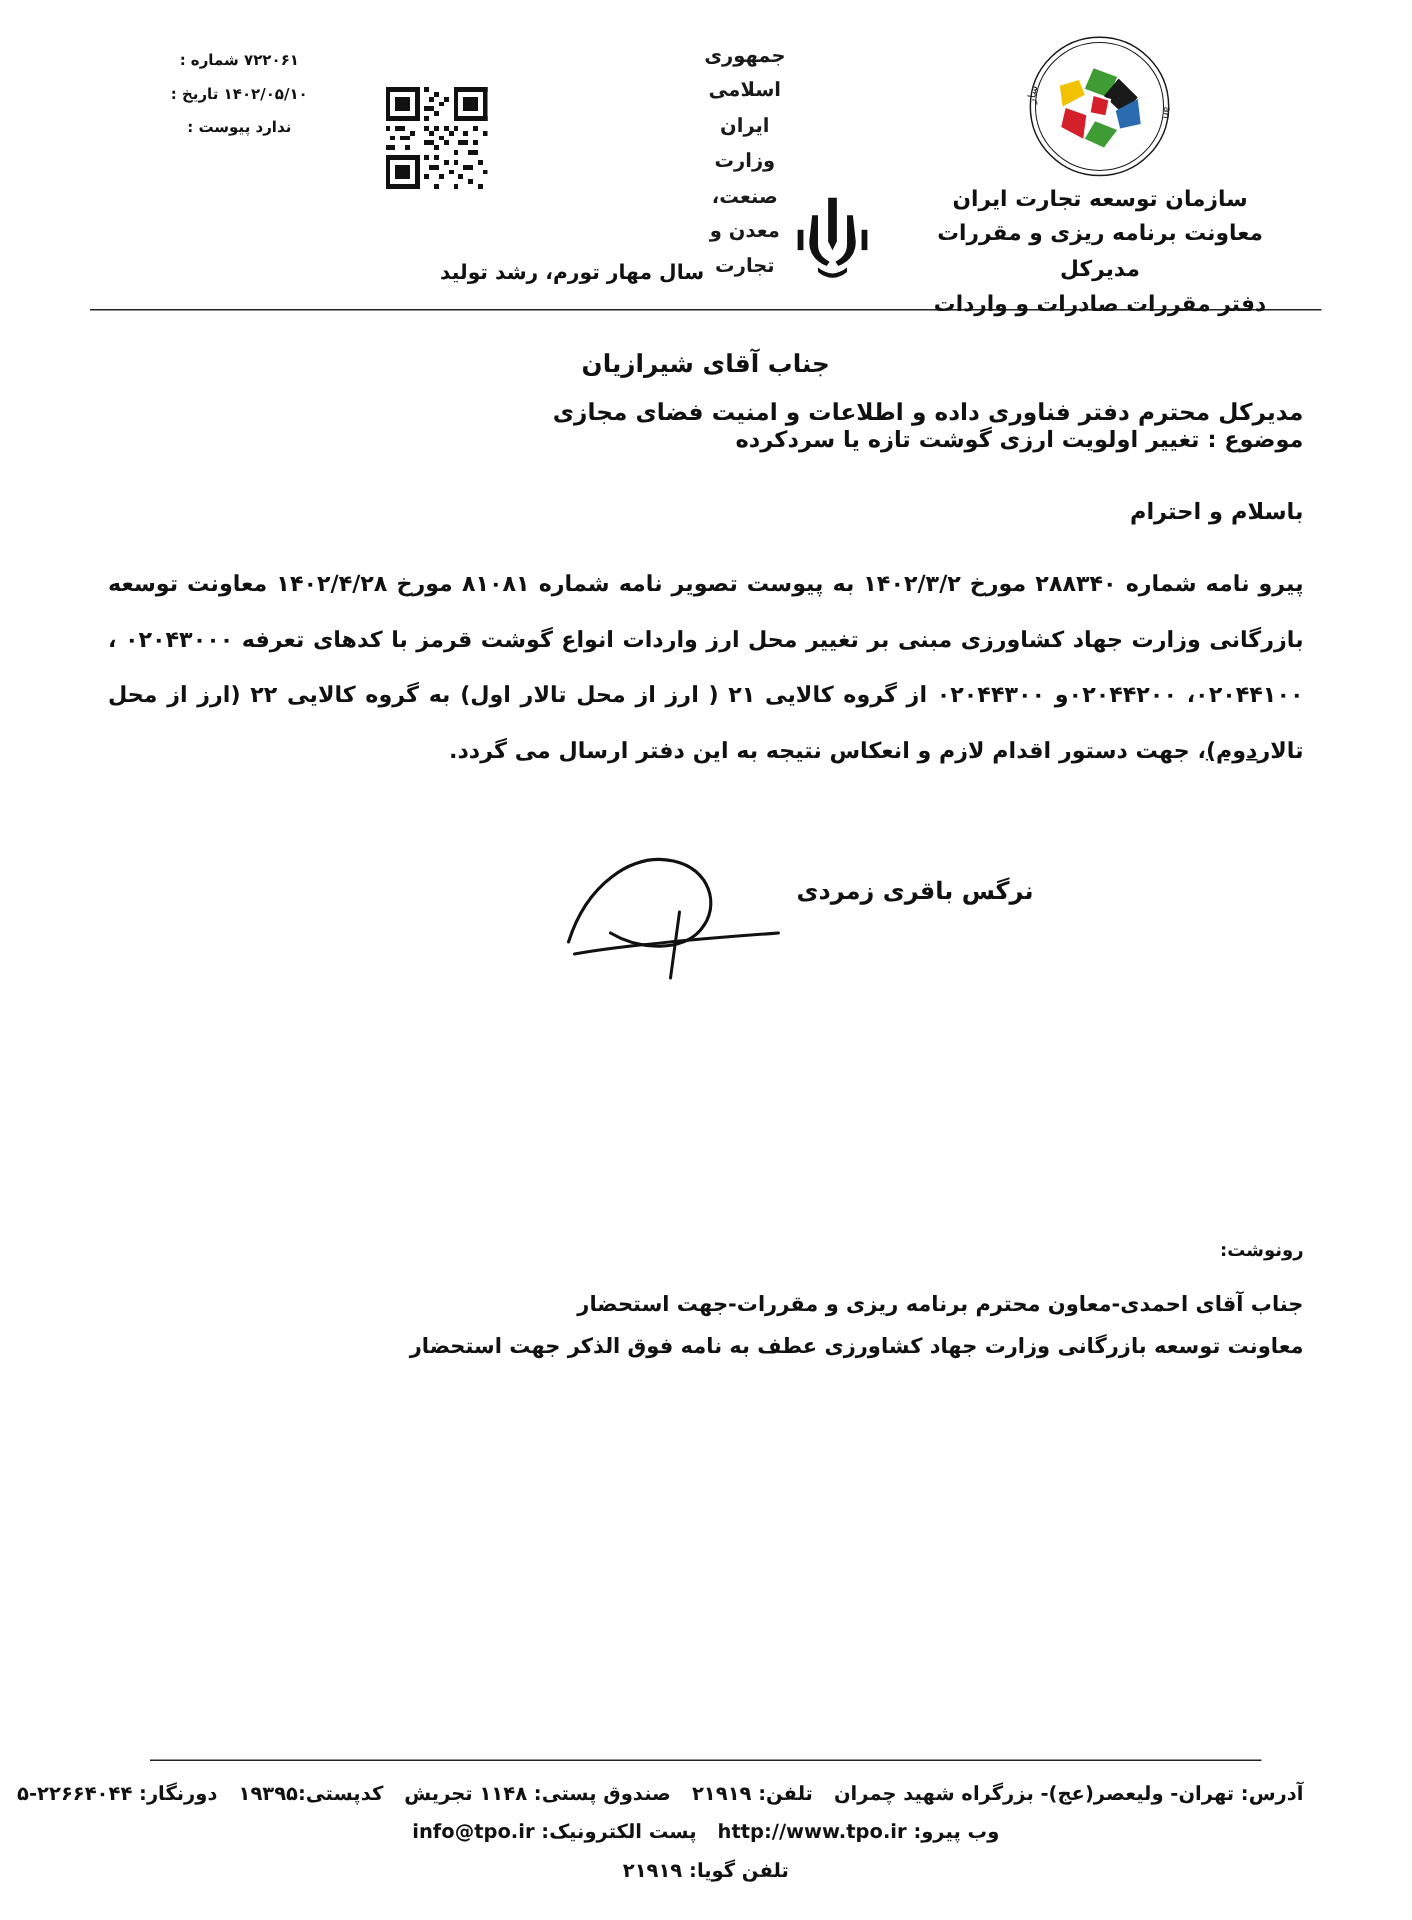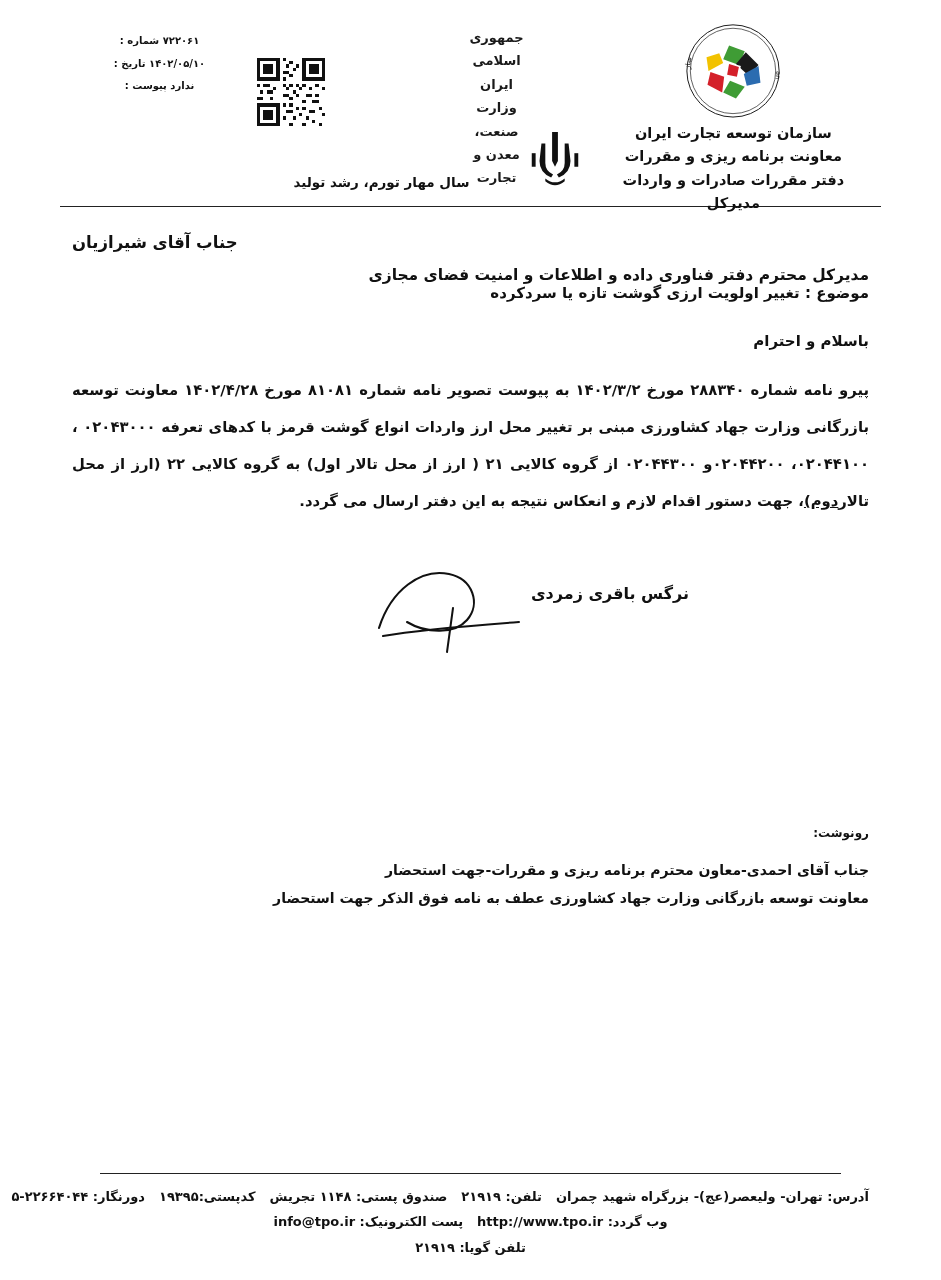--- a/index.html
+++ b/index.html
@@ -125,21 +125,21 @@
   }
 
   
   .content {
     padding: 26px 72px 0 72px;
     box-sizing: border-box;
   }
   .addressee {
     font-size: 16.5px;
     font-weight: bold;
-    text-align: left;
+    text-align: center;
     margin-bottom: 14px;
   }
   .addressee-role {
     font-size: 15.5px;
     font-weight: bold;
     text-align: right;
   }
   .subject {
     font-size: 15px;
     font-weight: bold;
@@ -256,22 +256,22 @@
             <polygon points="-11,22 -26,14 -23,1 -9,6" fill="#d4202a"></polygon>
             <polygon points="-25,0 -27,-14 -14,-18 -10,-8" fill="#f2c200"></polygon>
             <polygon points="-6,-9 8,-5 5,8 -8,6" fill="#ffffff"></polygon>
             <polygon points="-4,-7 6,-4 4,6 -6,4" fill="#d4202a"></polygon>
           </g>
         </svg>
       </div>
       <div class="org-lines">
         <div>سازمان توسعه تجارت ایران</div>
         <div>معاونت برنامه ریزی و مقررات</div>
+        <div>مدیرکل</div>
         <div>دفتر مقررات صادرات و واردات</div>
-        <div>مدیرکل</div>
       </div>
     </div>
 
     <div class="ministry-block">
       <div class="emblem">
         <svg viewBox="0 0 64 64" width="62" height="62" aria-hidden="true">
           <g fill="#111111">
 
             <path d="M32 4 L35 4 L35 34 L32 40 L29 34 L29 4 Z"></path>
             <path d="M18 16 L22 16 L22 36 Q22 44 30 48 L28 51 Q16 46 16 34 Z"></path>
@@ -403,21 +403,21 @@
       <div class="cc-item">معاونت توسعه بازرگانی وزارت جهاد کشاورزی عطف به نامه فوق الذکر جهت استحضار</div>
     </div>
   </div>
 
   <div class="footer">
     <hr class="hr-bottom">
     <div class="footer-line">
       <span>آدرس: تهران- ولیعصر(عج)- بزرگراه شهید چمران</span><span class="sep"></span><span>تلفن: ۲۱۹۱۹</span><span class="sep"></span><span>صندوق پستی: ۱۱۴۸ تجریش</span><span class="sep"></span><span>کدپستی:۱۹۳۹۵</span><span class="sep"></span><span>دورنگار: ۲۲۶۶۴۰۴۴-۵</span>
     </div>
     <div class="footer-line">
-      <span>وب گردد:</span>
+      <span>وب پیرو:</span>
       <span class="ltr">http://www.tpo.ir</span><span class="sep"></span><span>پست الکترونیک:</span>
       <span class="ltr">info@tpo.ir</span>
     </div>
     <div class="footer-line">
       <span>تلفن گویا: ۲۱۹۱۹</span>
     </div>
   </div>
 
 </div>
 

